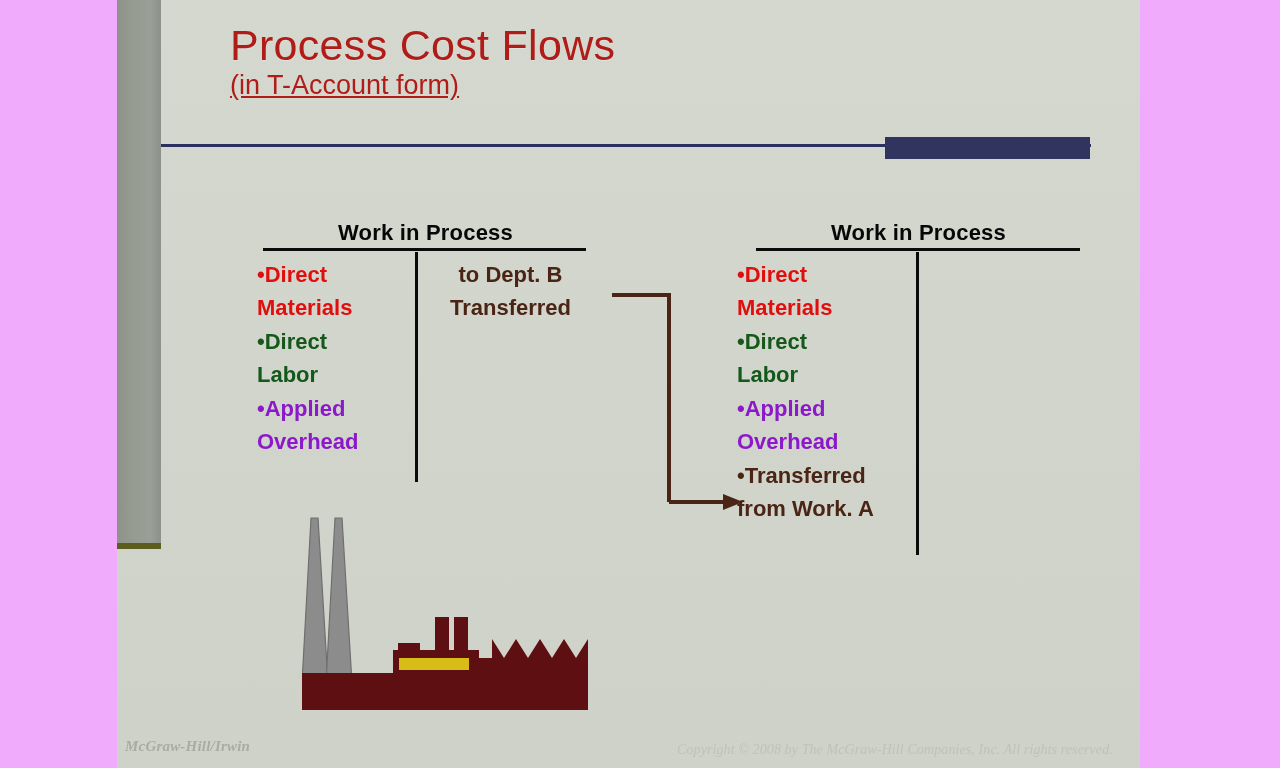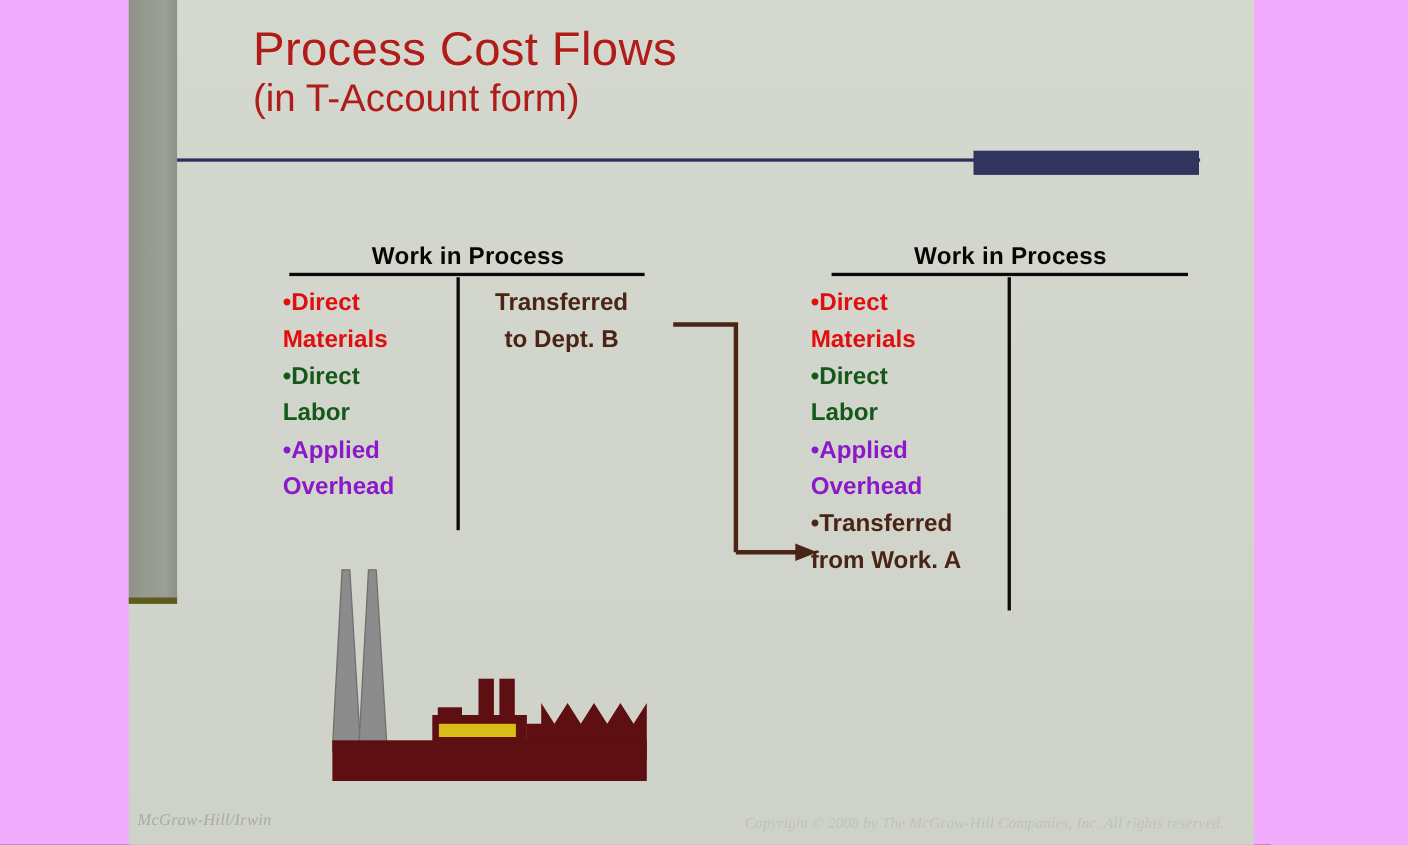--- a/index.html
+++ b/index.html
@@ -24,22 +24,22 @@
   }
 
   
   #title-wrap{position:absolute;left:113px;top:22px;width:760px;}
   .title-line1{
     font-size:43px;color:#b01c18;letter-spacing:.3px;line-height:1.08;
     font-family:"Liberation Sans",sans-serif;font-weight:400;
     text-shadow:0 1px 0 rgba(255,255,255,.25);
   }
   .title-line2{
-    font-size:35px;color:#b01c18;line-height:1.12;margin-top:2px;
-    font-family:"Liberation Sans",sans-serif;font-weight:400;
+    font-size:27px;color:#b01c18;line-height:1.12;margin-top:2px;
+    font-family:"Liberation Sans",sans-serif;font-weight:400;text-decoration:underline;
   }
 
   
   #rule{position:absolute;left:44px;top:144px;width:930px;height:3px;background:#2b3060;}
   #rule-block{position:absolute;left:768px;top:137px;width:205px;height:22px;background:#31345f;}
 
   
   .t-account{position:absolute;}
   .t-head{
     text-align:center;font-weight:bold;font-size:22px;color:#070707;
@@ -60,21 +60,21 @@
 
   
   #arrow{position:absolute;left:480px;top:280px;}
 
   
   #factory{position:absolute;left:185px;top:508px;}
 
   
   #footer-left{
     position:absolute;left:8px;top:738px;font-family:"Liberation Serif",serif;
-    font-style:italic;font-weight:normal;font-size:15px;color:#a9aca3;letter-spacing:.2px;
+    font-style:italic;font-weight:bold;font-size:15px;color:#a9aca3;letter-spacing:.2px;
   }
   #footer-right{
     position:absolute;left:560px;top:742px;font-family:"Liberation Serif",serif;
     font-style:italic;font-size:14px;color:#bfc2b9;letter-spacing:.1px;white-space:nowrap;
   }
 </style>
 </head>
 <body>
 
 <div id="stage">
@@ -103,22 +103,22 @@
     <div class="t-cell cell-right" style="left:140px;top:258px;width:148px;">
       <div class="c-red">•Direct</div>
       <div class="c-red">Materials</div>
       <div class="c-green">•Direct</div>
       <div class="c-green">Labor</div>
       <div class="c-purple">•Applied</div>
       <div class="c-purple">Overhead</div>
     </div>
 
     <div class="t-cell cell-center" style="left:306px;top:258px;width:175px;">
+      <div class="c-brown">to Dept. B</div>
       <div class="c-brown">Transferred</div>
-      <div class="c-brown">to Dept. B</div>
     </div>
 
     <div class="t-account" style="left:639px;top:190px;width:325px;">
       <div class="t-head">
         <div>Work in Process</div>
       </div>
     </div>
     <div class="t-rule" style="left:639px;top:248px;width:324px;"></div>
     <div class="t-vline" style="left:799px;top:252px;height:303px;"></div>
 

